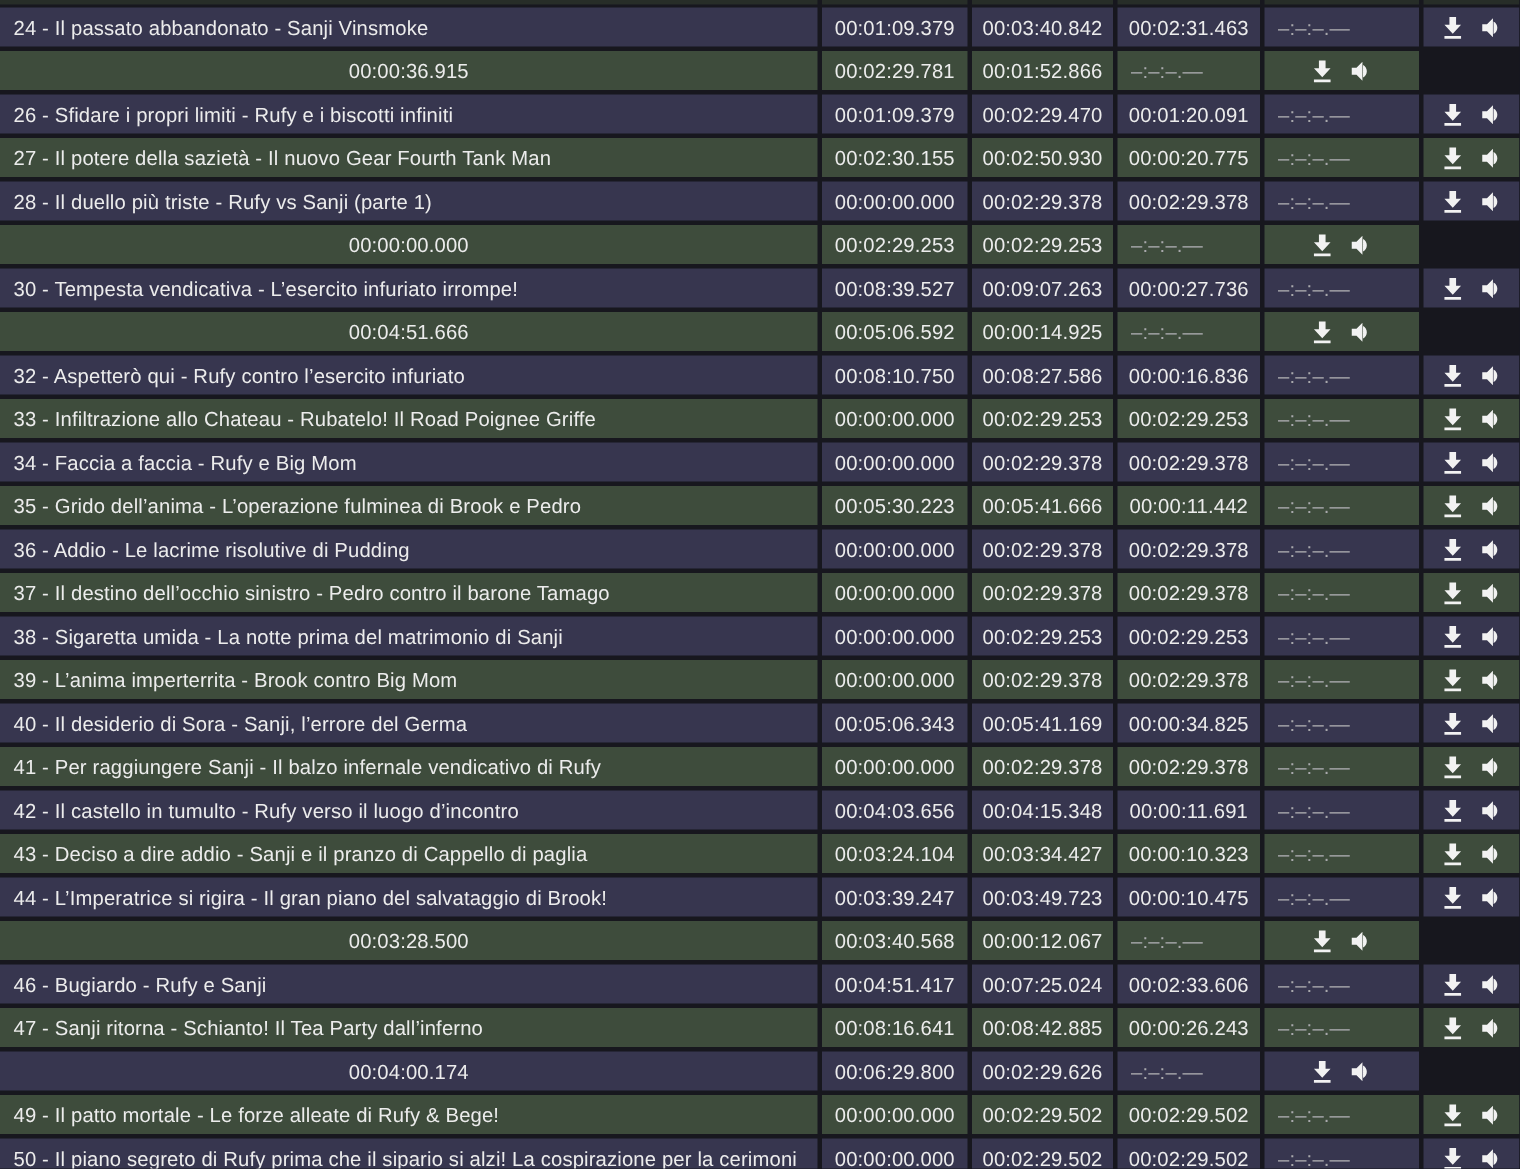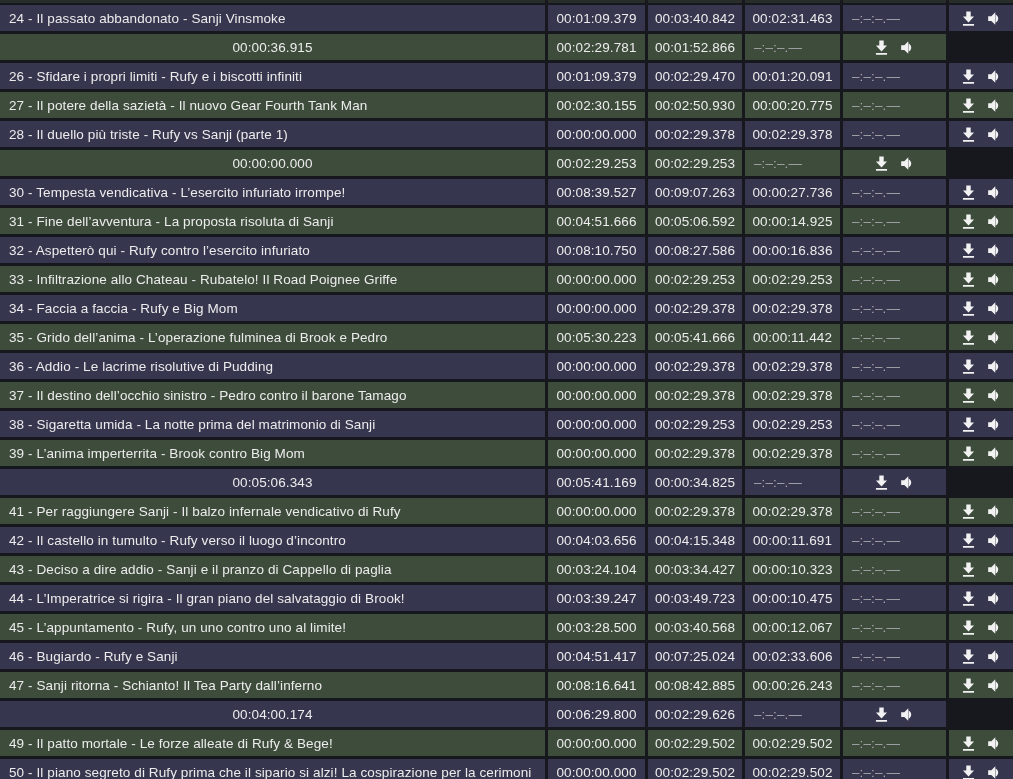--- a/index.html
+++ b/index.html
@@ -196,21 +196,20 @@
       <span class="icon-btn">
         <svg viewBox="0 0 24 24">
               <path d="M4 9v6h4l5 5V4L8 9H4zm12.7 3c0-2.3-1.3-4.3-3.2-5.2v10.4c1.9-.9 3.2-2.9 3.2-5.2z"></path>
               <path d="M13.5 2.8v2.1c3 .9 5.2 3.7 5.2 7.1s-2.2 6.2-5.2 7.1v2.1c4.1-.9 7.2-4.6 7.2-9.2s-3.1-8.3-7.2-9.2z" fill-opacity="0"></path>
             </svg>
       </span>
     </div>
   </div>
 
   <div class="row even">
-    <div class="cell title">31 - Fine dell’avventura - La proposta risoluta di Sanji</div>
     <div class="cell time">00:04:51.666</div>
     <div class="cell time">00:05:06.592</div>
     <div class="cell time">00:00:14.925</div>
     <div class="cell extra">–:–:–.—</div>
     <div class="cell actions">
       <span class="icon-btn">
         <svg viewBox="0 0 24 24">
               <path d="M19 9.5h-4.2V3h-5.6v6.5H5l7 7.6 7-7.6zM5 19v2.2h14V19H5z"></path>
             </svg>
       </span>
@@ -385,20 +384,21 @@
       <span class="icon-btn">
         <svg viewBox="0 0 24 24">
               <path d="M4 9v6h4l5 5V4L8 9H4zm12.7 3c0-2.3-1.3-4.3-3.2-5.2v10.4c1.9-.9 3.2-2.9 3.2-5.2z"></path>
               <path d="M13.5 2.8v2.1c3 .9 5.2 3.7 5.2 7.1s-2.2 6.2-5.2 7.1v2.1c4.1-.9 7.2-4.6 7.2-9.2s-3.1-8.3-7.2-9.2z" fill-opacity="0"></path>
             </svg>
       </span>
     </div>
   </div>
 
   <div class="row odd">
+    <div class="cell title">40 - Il desiderio di Sora - Sanji, l’errore del Germa</div>
     <div class="cell time">00:05:06.343</div>
     <div class="cell time">00:05:41.169</div>
     <div class="cell time">00:00:34.825</div>
     <div class="cell extra">–:–:–.—</div>
     <div class="cell actions">
       <span class="icon-btn">
         <svg viewBox="0 0 24 24">
               <path d="M19 9.5h-4.2V3h-5.6v6.5H5l7 7.6 7-7.6zM5 19v2.2h14V19H5z"></path>
             </svg>
       </span>
@@ -489,21 +489,20 @@
       <span class="icon-btn">
         <svg viewBox="0 0 24 24">
               <path d="M4 9v6h4l5 5V4L8 9H4zm12.7 3c0-2.3-1.3-4.3-3.2-5.2v10.4c1.9-.9 3.2-2.9 3.2-5.2z"></path>
               <path d="M13.5 2.8v2.1c3 .9 5.2 3.7 5.2 7.1s-2.2 6.2-5.2 7.1v2.1c4.1-.9 7.2-4.6 7.2-9.2s-3.1-8.3-7.2-9.2z" fill-opacity="0"></path>
             </svg>
       </span>
     </div>
   </div>
 
   <div class="row even">
-    <div class="cell title">45 - L’appuntamento - Rufy, un uno contro uno al limite!</div>
     <div class="cell time">00:03:28.500</div>
     <div class="cell time">00:03:40.568</div>
     <div class="cell time">00:00:12.067</div>
     <div class="cell extra">–:–:–.—</div>
     <div class="cell actions">
       <span class="icon-btn">
         <svg viewBox="0 0 24 24">
               <path d="M19 9.5h-4.2V3h-5.6v6.5H5l7 7.6 7-7.6zM5 19v2.2h14V19H5z"></path>
             </svg>
       </span>

